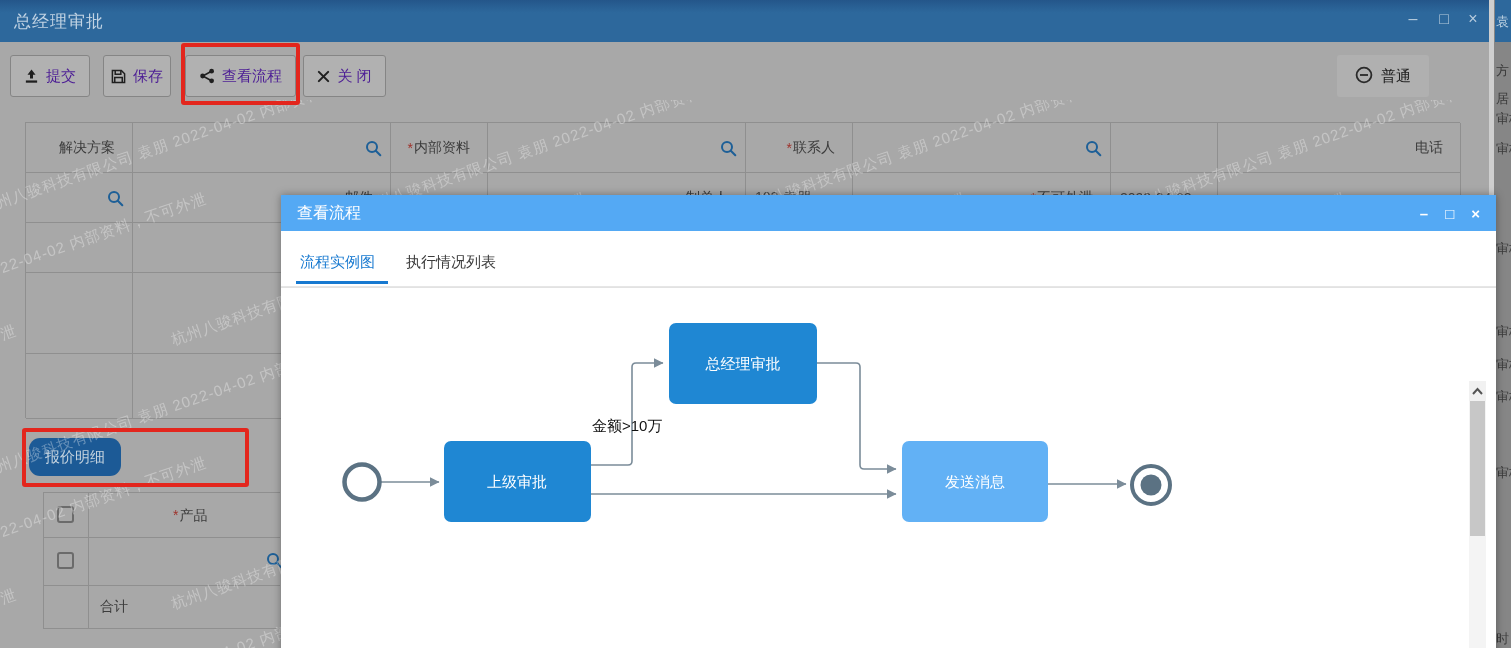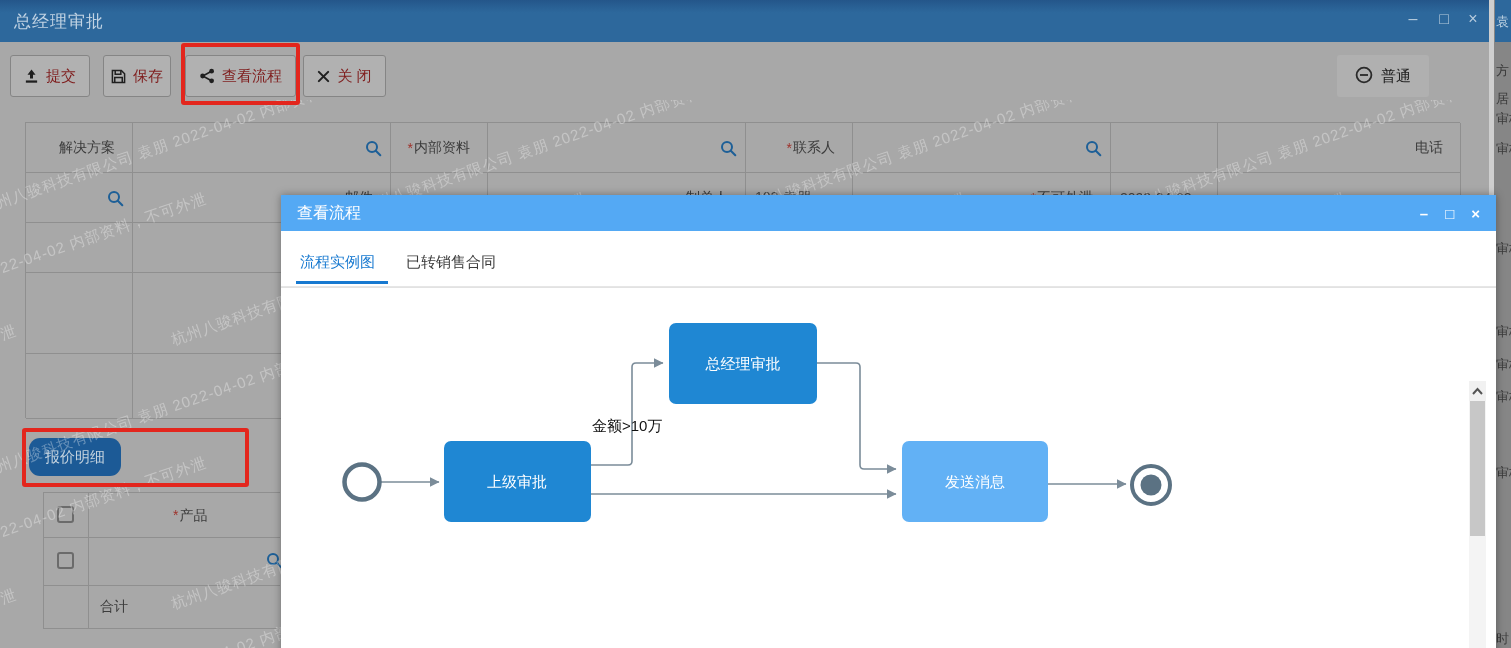--- a/index.html
+++ b/index.html
@@ -11,21 +11,21 @@
   
   #main-win { left:0; top:0; width:1489px; height:648px; background:#a8a8a8; z-index:1; }
   #main-titlebar { left:0; top:0; width:1489px; height:42px;
      background:linear-gradient(#24568a,#2d689c 30%,#2d689c); color:#c9d9e8; }
   #main-title { left:14px; top:10px; font-size:17px; letter-spacing:1px; color:#c2d4e4; }
   .winctl { top:10px; font-size:16px; color:#b6cbdd; width:20px; text-align:center; cursor:pointer; }
 
   
   .tbtn { top:55px; height:42px; background:#b1b1b1; border:1px solid #858585; border-radius:3px;
      display:flex; align-items:center; justify-content:center; gap:7px;
-     font-size:15px; color:#7f1d1d; cursor:pointer; }
+     font-size:15px; color:#4c1d95; cursor:pointer; }
   .tbtn svg { display:block; }
   #btn-priority { left:1337px; top:55px; width:92px; height:42px; background:#b0b0b0; border-radius:3px;
      display:flex; align-items:center; justify-content:center; gap:8px; font-size:15px; color:#1e1e1e; }
 
   
   #form-grid { left:25px; top:122px; width:1435px; height:296px;
      display:grid; grid-template-columns:107px 258px 97px 258px 107px 258px 107px 243px;
      grid-template-rows:50px 50px 50px 81px 65px;
      border-top:1px solid #8f8f8f; border-left:1px solid #8f8f8f; }
   .cell { border-right:1px solid #8f8f8f; border-bottom:1px solid #8f8f8f; position:relative;
@@ -303,21 +303,21 @@
     <div id="modal-titlebar" class="abs">
       <span id="modal-title">查看流程</span>
     </div>
     <div id="modal-ctls">
       <span>–</span>
       <span>□</span>
       <span>×</span>
     </div>
 
     <div class="mtab" style="left:19px;color:#1779d0;">流程实例图</div>
-    <div class="mtab" style="left:125px;color:#3c3c3c;">已转销售合同</div>
+    <div class="mtab" style="left:125px;color:#3c3c3c;">执行情况列表</div>
     <div id="mtab-underline"></div>
     <div id="mtab-divider"></div>
 
     <div id="canvas">
       <svg width="1180" height="370" viewBox="0 0 1180 370">
         <defs>
           <marker id="arrow" markerUnits="userSpaceOnUse" markerWidth="11" markerHeight="10" refX="9.5" refY="5" orient="auto">
             <path d="M0,0 L10,5 L0,10 Z" fill="#7b8c99"></path>
           </marker>
         </defs>

